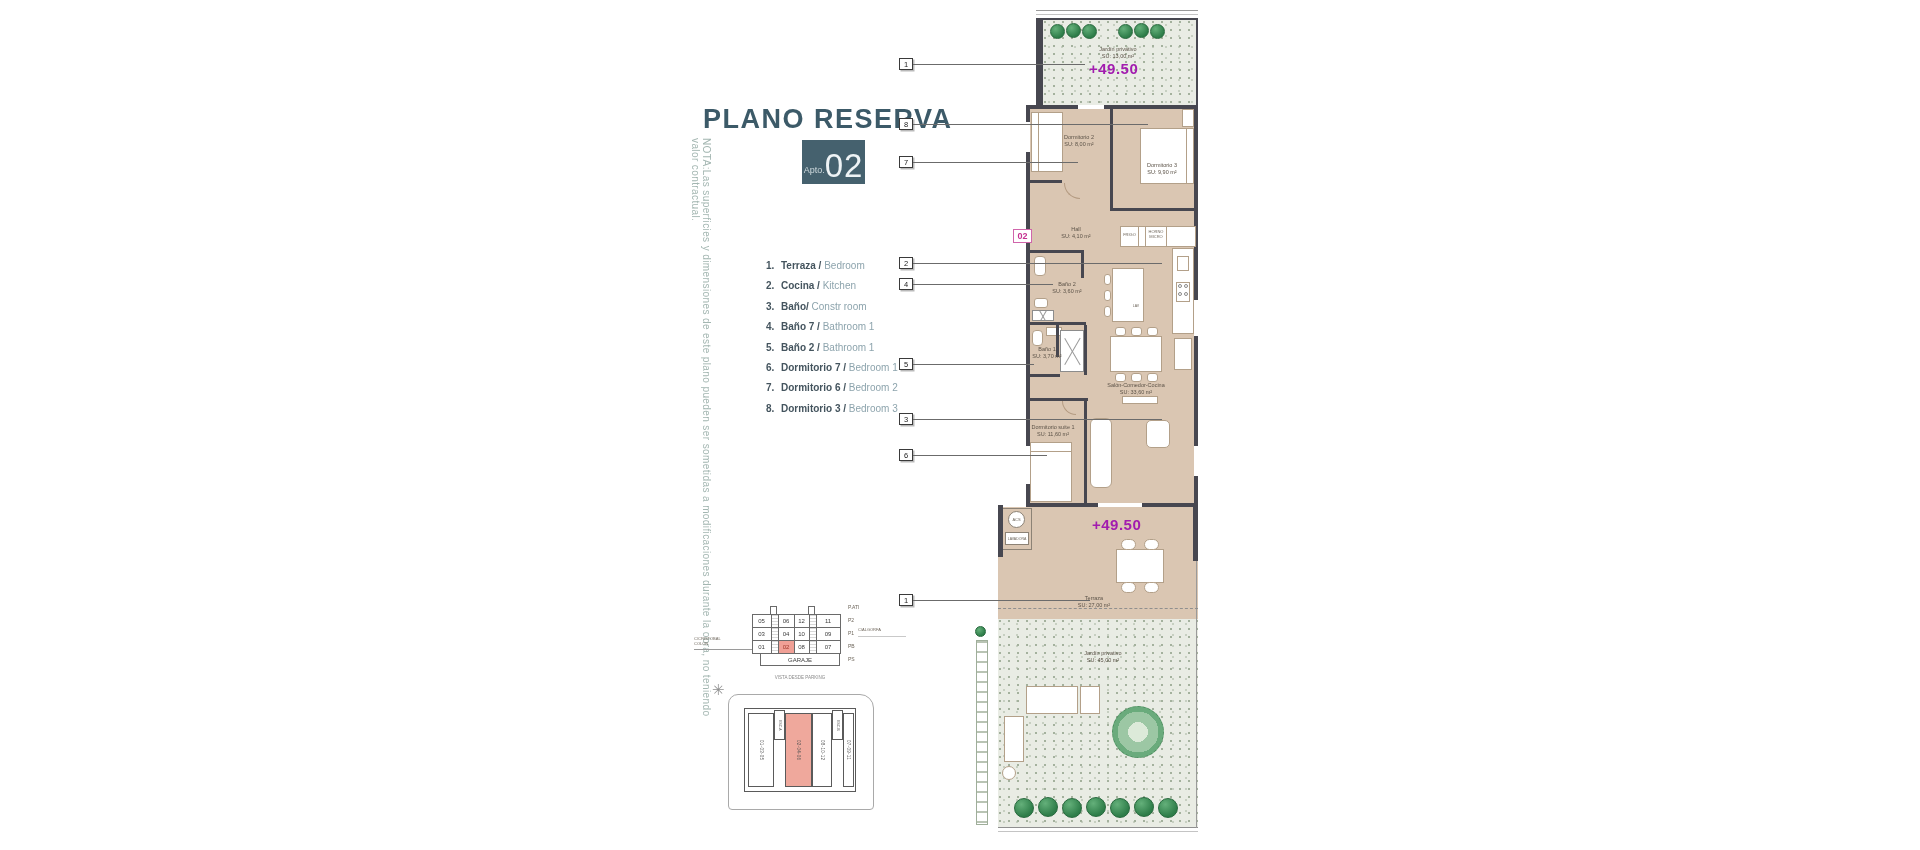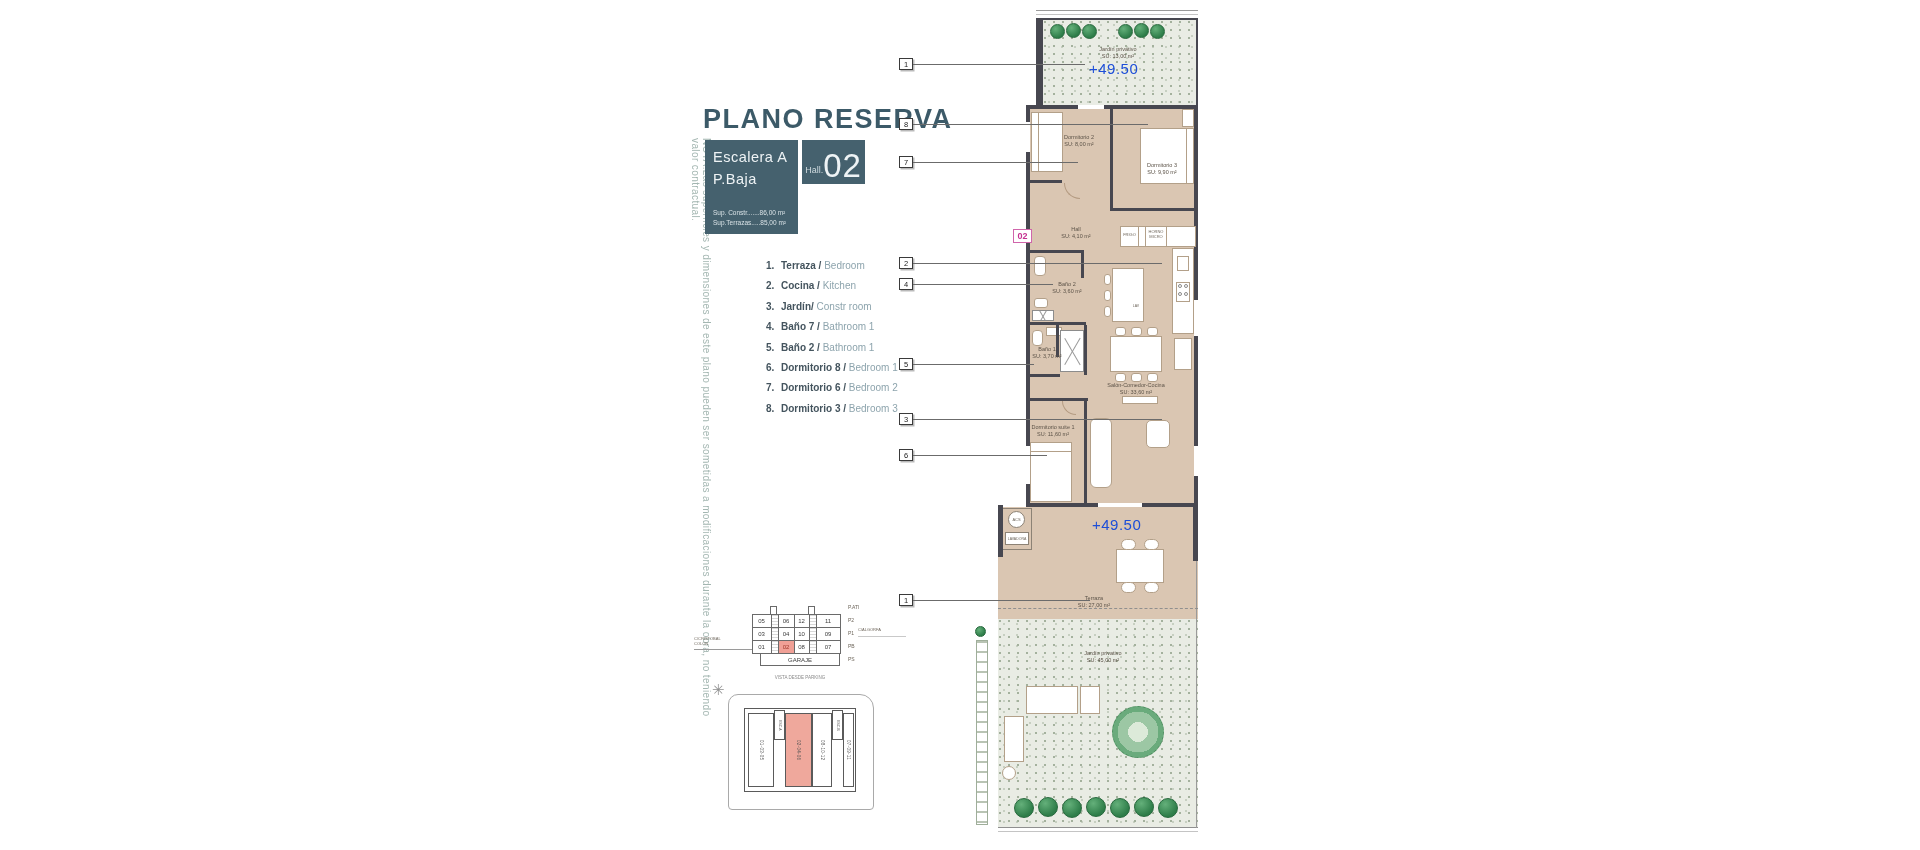--- a/index.html
+++ b/index.html
@@ -36,21 +36,21 @@
     font-size:7.5px;color:#222;display:flex;align-items:center;justify-content:center}
   .co-line{height:1px;background:#6b6b6b}
 
   
   .wall{position:absolute;background:#474750;z-index:3}
   .win{position:absolute;background:#fff;z-index:4}
   .furn{position:absolute;background:#fff;border:1px solid #b3a089;z-index:2}
   .chair{position:absolute;background:#fff;border:1px solid #b3a089;border-radius:3px;z-index:2}
   .rlabel{position:absolute;z-index:5;text-align:center;color:#5c5348;font-size:5.5px;line-height:1.3}
   .rlabel .nm{display:block}
-  .lvl{position:absolute;z-index:5;color:#1d4ed8;font-weight:400;font-size:15px;letter-spacing:.5px}
+  .lvl{position:absolute;z-index:5;color:#a21caf;font-weight:700;font-size:15px;letter-spacing:.5px}
   .speckle{background-color:#e9ece4;
     background-image:radial-gradient(circle at 2px 2px,#a4b19d .8px,transparent 1px),
                      radial-gradient(circle at 6px 5px,#c6cfc0 .7px,transparent .9px);
     background-size:9px 8px,13px 11px}
   .bush{position:absolute;border-radius:50%;background:radial-gradient(circle at 35% 30%,#64b07a,#2e7d49 70%);
     border:1px solid #27693d;z-index:2}
   .thin{position:absolute;background:#9a9a9a;z-index:1}
   .dash{position:absolute;border-top:1px dashed #8f8f8f;z-index:2}
   .tinytxt{position:absolute;z-index:5;font-size:4px;color:#6d655a;text-align:center;line-height:1.2}
   .badge02{position:absolute;left:1013px;top:229px;width:19px;height:14px;border:1px solid #d065ab;background:#fff;
@@ -89,41 +89,33 @@
 </style>
 </head>
 <body>
 
 <div id="canvas">
 
   <div class="note-vert">NOTA:Las superficies y dimensiones de este plano pueden ser sometidas a modificaciones durante la obra, no teniendo valor contractual.</div>
 
   <div class="title">PLANO RESERVA</div>
 
-  <div class="box-slate esc-box">
-    <div class="l1">Escalera A</div>
-    <div class="l1">P.Baja</div>
-    <div class="sups">
-      <div>Sup. Constr.......86,00 m²</div>
-      <div>Sup.Terrazas.....85,00 m²</div>
-    </div>
-  </div>
 
   <div class="box-slate apto-box">
-    <span class="sm">Hall.</span>
+    <span class="sm">Apto.</span>
     <span class="big">02</span>
   </div>
 
   <div class="legend">
     <div class="li"><span class="n es">1.</span><span class="es">Terraza /</span> <span class="en">Bedroom</span></div>
     <div class="li"><span class="n es">2.</span><span class="es">Cocina /</span> <span class="en">Kitchen</span></div>
-    <div class="li"><span class="n es">3.</span><span class="es">Jardín/</span> <span class="en">Constr room</span></div>
+    <div class="li"><span class="n es">3.</span><span class="es">Baño/</span> <span class="en">Constr room</span></div>
     <div class="li"><span class="n es">4.</span><span class="es">Baño 7 /</span> <span class="en">Bathroom 1</span></div>
     <div class="li"><span class="n es">5.</span><span class="es">Baño 2 /</span> <span class="en">Bathroom 1</span></div>
-    <div class="li"><span class="n es">6.</span><span class="es">Dormitorio 8 /</span> <span class="en">Bedroom 1</span></div>
+    <div class="li"><span class="n es">6.</span><span class="es">Dormitorio 7 /</span> <span class="en">Bedroom 1</span></div>
     <div class="li"><span class="n es">7.</span><span class="es">Dormitorio 6 /</span> <span class="en">Bedroom 2</span></div>
     <div class="li"><span class="n es">8.</span><span class="es">Dormitorio 3 /</span> <span class="en">Bedroom 3</span></div>
   </div>
 
   <div class="wall" style="left:770px;top:606px;width:7px;height:9px;background:#fff;border:1px solid #6a6a6a"></div>
   <div class="wall" style="left:808px;top:606px;width:7px;height:9px;background:#fff;border:1px solid #6a6a6a"></div>
   <div class="kp-grid">
     <div class="kp-cell">05</div>
     <div class="kp-shaft"></div>
     <div class="kp-cell">06</div>

